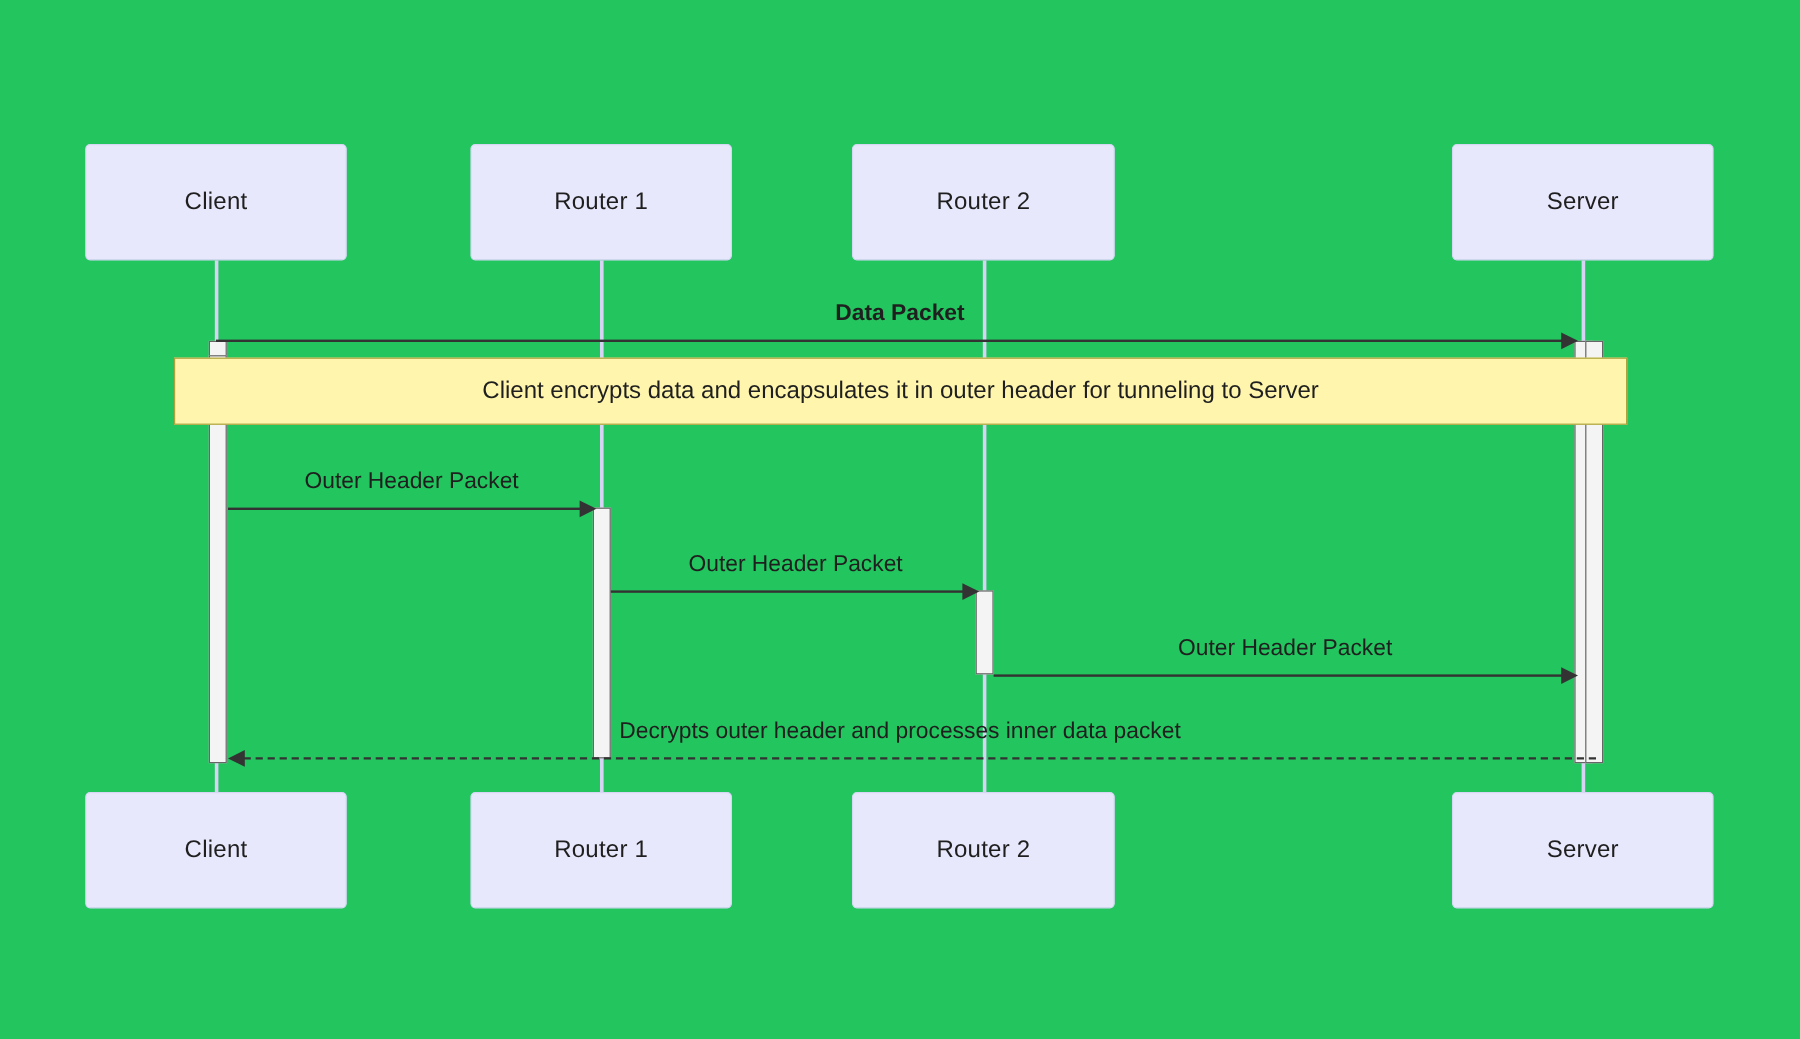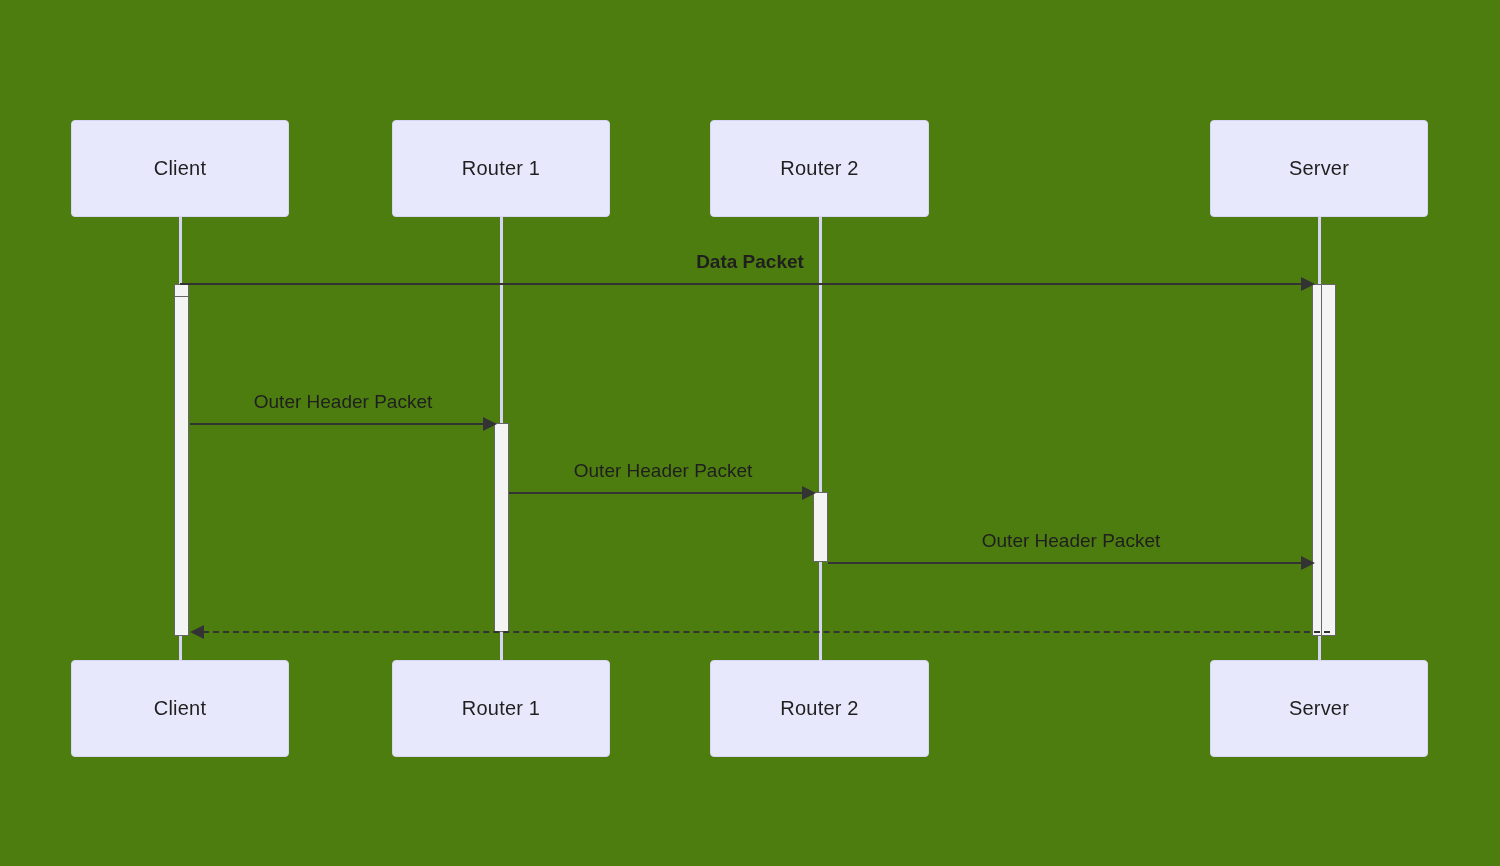--- a/index.html
+++ b/index.html
@@ -10,21 +10,21 @@
   body {
     width: 1500px;
     height: 866px;
     font-family: "Liberation Sans", sans-serif;
     overflow: hidden;
   }
   #stage {
     position: relative;
     width: 1500px;
     height: 866px;
-    background: #4d7c0f;
+    background: #22c55e;
   }
 
   
   .actor-box {
     position: absolute;
     box-sizing: border-box;
     background: #e8e8fd;
     border: 1px solid #d6d6f5;
     border-radius: 4px;
     display: flex;
@@ -174,15 +174,19 @@
   <div class="msg" style="left:828px; top:562px; width:487px;">
     <div class="msg-line" style="width:474px;"></div>
     <div class="msg-head right" style="left:473px;"></div>
   </div>
   <div class="msg-label" style="left:1071px; top:552px;">Outer Header Packet</div>
 
   <div class="msg" style="left:190px; top:631px; width:1140px;">
     <div class="msg-line dashed" style="left:13px; width:1127px;"></div>
     <div class="msg-head left" style="left:0px;"></div>
   </div>
+  <div class="msg-label" style="left:750px; top:621px;">Decrypts outer header and processes inner data packet</div>
 
+  <div class="note" style="left:145px; top:298px; width:1211px; height:56px;">
+    <span>Client encrypts data and encapsulates it in outer header for tunneling to Server</span>
+  </div>
 
 </div>
 
 </body></html>

